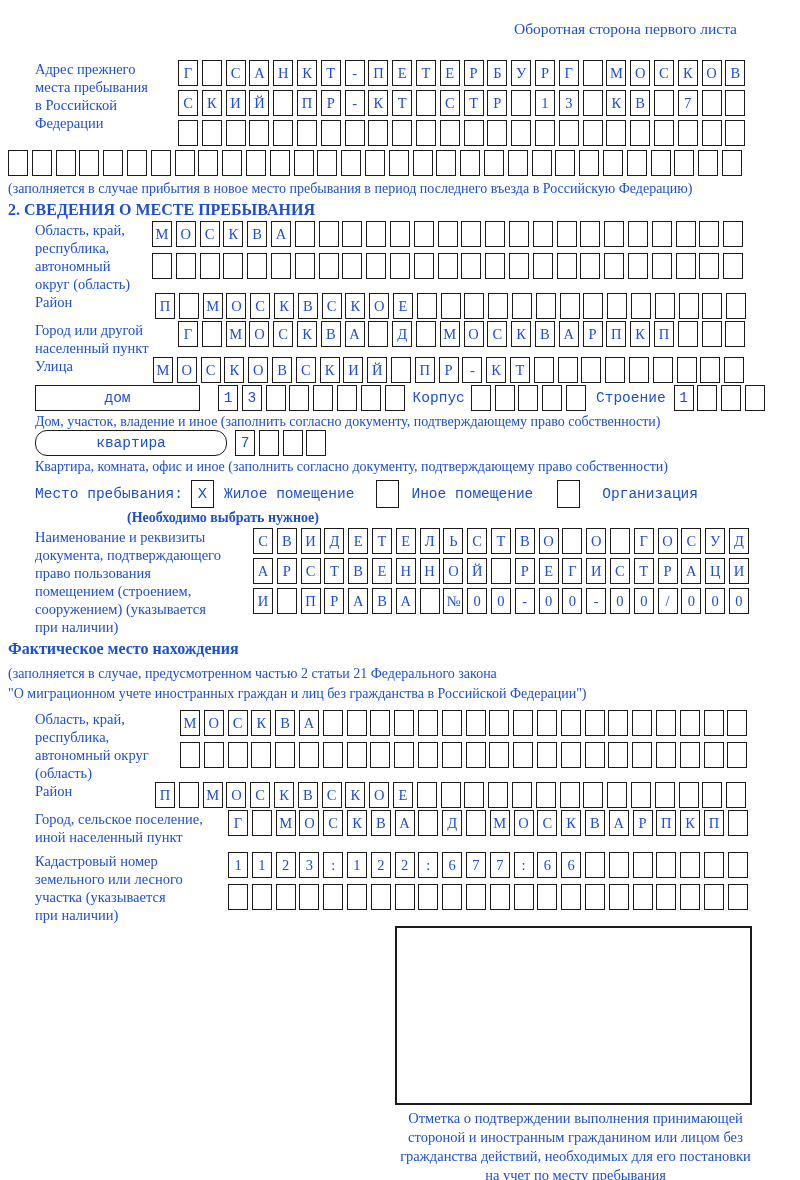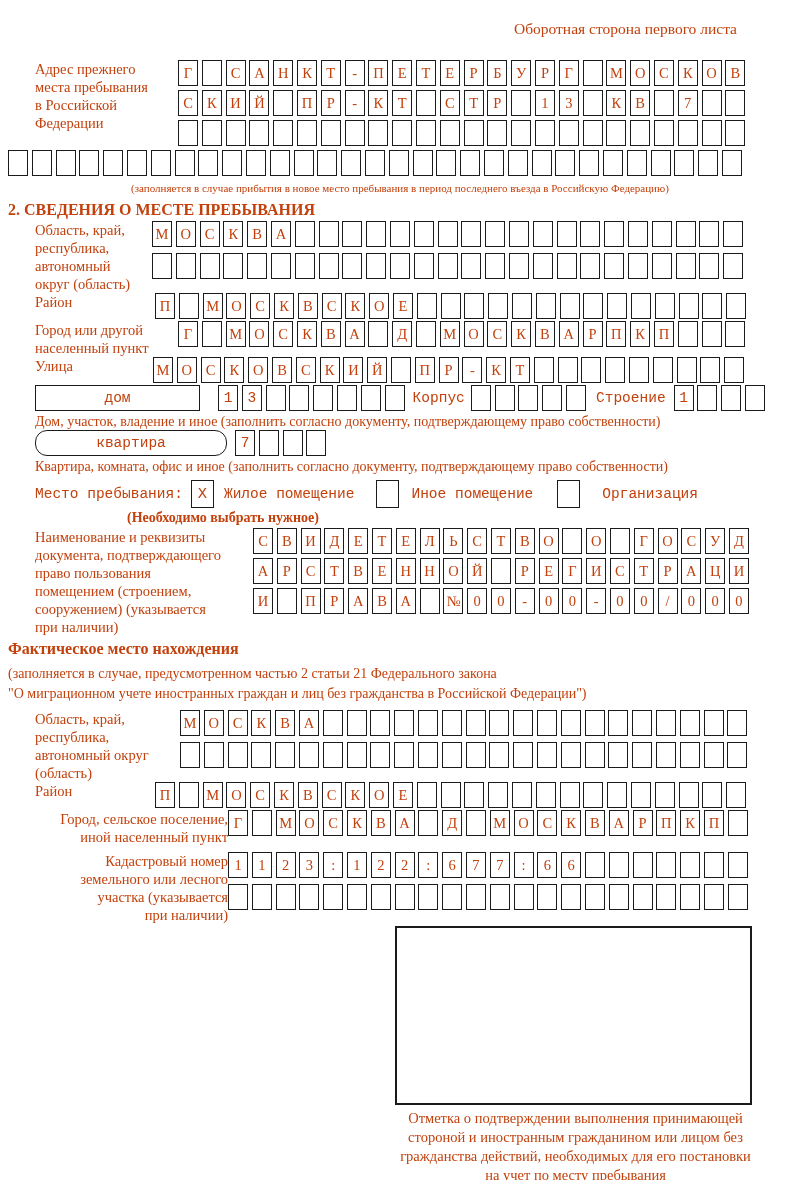--- a/index.html
+++ b/index.html
@@ -1,33 +1,33 @@
 <!DOCTYPE html>
 <html><head>
 <meta charset="utf-8">
 <style>
   html,body{margin:0;padding:0;background:#fff;}
   .page{position:relative;width:800px;height:1180px;box-sizing:border-box;
-        padding:20px 8px 8px 8px;background:#fff;color:#c2410c;
+        padding:20px 8px 8px 8px;background:#fff;color:#1d4ed8;
         font-family:"Liberation Serif","DejaVu Serif",serif;overflow:hidden;}
   .hdr{text-align:right;padding-right:55px;font-size:15.5px;height:18px;}
   .field{display:flex;align-items:flex-start;margin-left:27px;}
   .flabel{font-size:14.5px;line-height:18px;white-space:pre-line;flex-shrink:0;}
   .w143{flex:0 0 143px;} .w117{flex:0 0 117px;} .w120{flex:0 0 120px;}
   .w118{flex:0 0 118px;} .w218{flex:0 0 218px;} .w145{flex:0 0 145px;}
-  .w193{flex:0 0 193px;text-align:right;}
+  .w193{flex:0 0 193px;}
   .rows{display:flex;flex-direction:column;gap:6px;}
   .rows4{display:flex;flex-direction:column;gap:4px;}
   .boxrow{display:flex;gap:3.8px;flex-wrap:nowrap;}
   .cell{display:inline-flex;width:20px;height:26px;border:1.6px solid #1b1b1b;
         box-sizing:border-box;align-items:center;justify-content:center;
         font-size:14.5px;background:#fff;flex-shrink:0;}
   .fullrow{margin-left:0;margin-top:4px;}
   .note{font-size:14px;line-height:17px;margin-left:27px;}
-  .cnote{font-size:11px;line-height:17px;text-align:center;margin-top:4px;}
+  .cnote{font-size:14px;line-height:17px;margin-top:4px;}
   .sec-title{font-size:16px;font-weight:bold;text-align:left;line-height:22px;margin-top:2px;}
   .inline-row{display:flex;align-items:center;margin-left:27px;font-family:Liberation Mono, monospace;}
   .widebox{height:26px;border:1.6px solid #1b1b1b;box-sizing:border-box;
            display:flex;align-items:center;justify-content:center;font-size:14.5px;flex-shrink:0;}
   .w-dom{width:165px;margin-right:18px;} .w-kv{width:192px;margin-right:8px;border-radius:12px;}
   .inl-label{font-size:14.5px;flex-shrink:0;}
   .mesto{margin-top:4px;height:30px;}
   .cb{display:inline-flex;width:23px;height:28px;border:1.6px solid #1b1b1b;
       box-sizing:border-box;align-items:center;justify-content:center;
       font-size:15.5px;flex-shrink:0;}

